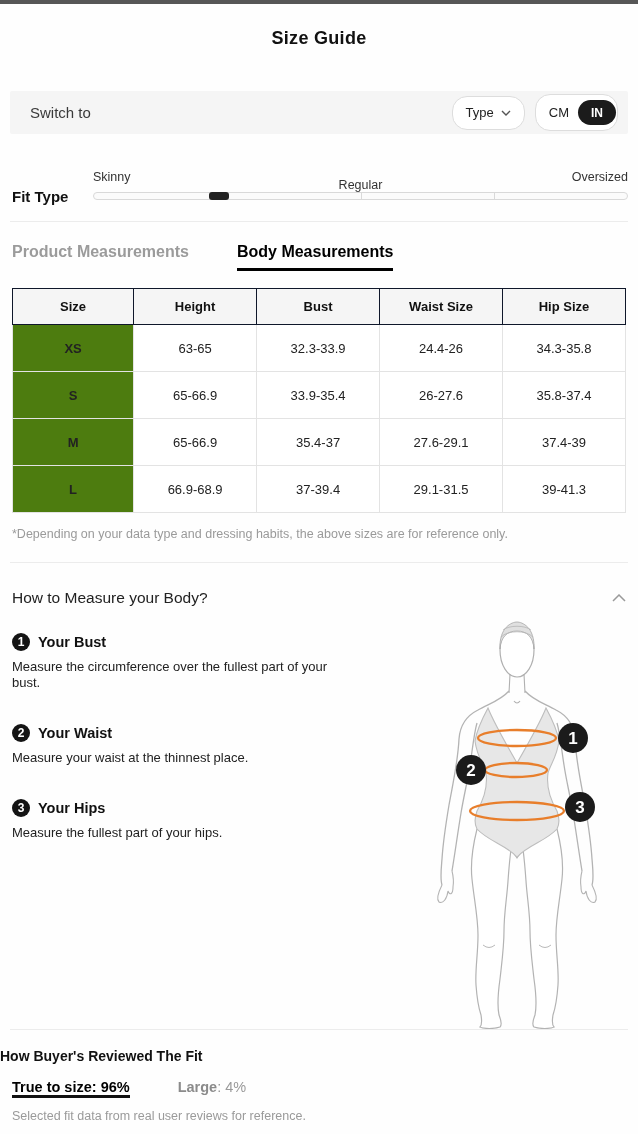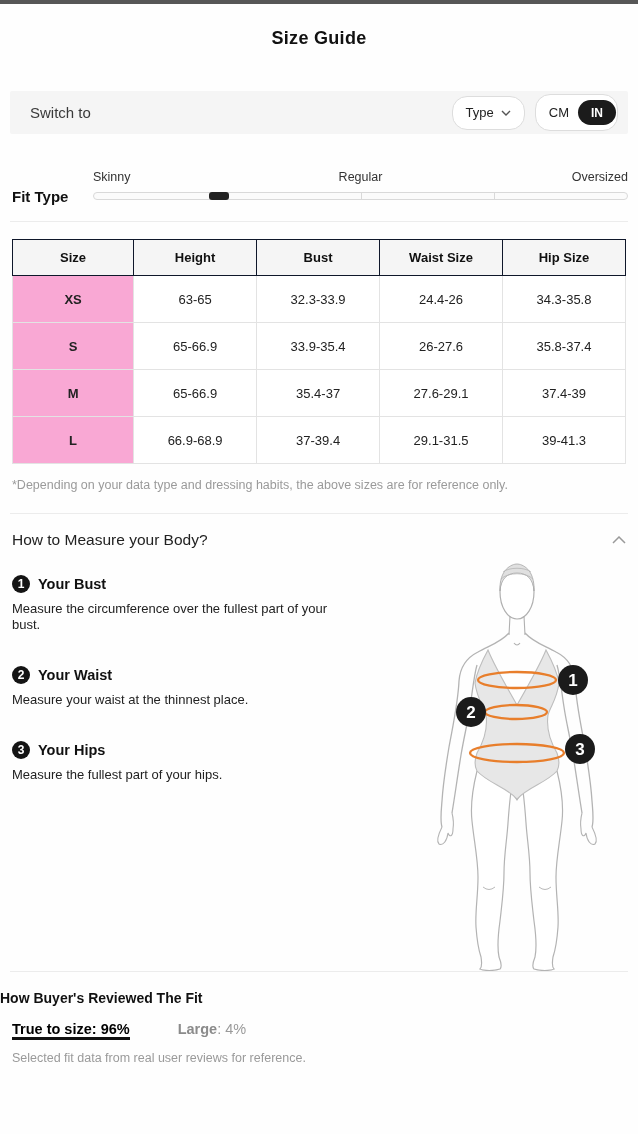--- a/index.html
+++ b/index.html
@@ -33,21 +33,21 @@
     border-radius:13px; font-size:12px; font-weight:bold;
     display:flex; align-items:center; justify-content:center;
   }
 
   
   .fit-row { margin:36px 10px 0 12px; display:flex; align-items:flex-end; }
   .fit-label { width:81px; font-size:15px; font-weight:bold; color:#111; margin-bottom:-5px; }
   .slider { flex:1; }
   .slider-labels { position:relative; height:16px; font-size:12.5px; color:#333; }
   .slider-label-left { position:absolute; left:0; top:0; }
-  .slider-label-mid { position:absolute; left:50%; top:0; transform:translateX(-50%); }
+  .slider-label-mid { position:absolute; left:50%; top:8px; transform:translateX(-50%); }
   .slider-label-right { position:absolute; right:0; top:0; }
   .slider-track {
     position:relative; margin-top:6px; height:8px; background:#fbfbfb;
     border:1px solid #d9d9d9; border-radius:4px;
   }
   .slider-tick { position:absolute; top:0; width:1px; height:6px; background:#d9d9d9; }
   .tick-50 { left:50%; } .tick-75 { left:75%; }
   .slider-handle {
     position:absolute; top:-1px; left:23.5%; transform:translateX(-50%);
     width:20px; height:8px; background:#222; border-radius:3px; cursor:grab;
@@ -61,26 +61,26 @@
   .tab.inactive { color:#9b9b9b; }
   .tab.active { color:#000; border-bottom:3px solid #000; }
 
   
   .size-table { margin:17px 12px 0; width:614px; border-collapse:collapse; font-size:13px; text-align:center; }
   .size-table th {
     background:#f5f5f5; border:1px solid #0f172a; height:36px; font-weight:bold; color:#111; width:20%;
   }
   .size-table th:first-child { width:19.7%; }
   .size-table td { border:1px solid #e3e3e3; height:47px; color:#222; font-weight:normal; background:#fff; }
-  .size-table td.size-col { background:#f9a8d4; font-weight:bold; }
+  .size-table td.size-col { background:#4d7c0f; font-weight:bold; }
 
   .footnote { margin:14px 12px 0; font-size:12.5px; color:#9a9a9a; }
 
   
-  .measure-header { margin:17px 12px 0; display:flex; align-items:center; justify-content:space-between; cursor:pointer; }
+  .measure-header { margin:26px 12px 0; display:flex; align-items:center; justify-content:space-between; cursor:pointer; }
   .measure-title { font-size:15.5px; color:#222; font-weight:normal; }
   .measure-content { position:relative; margin:26px 12px 0; height:392px; }
   .steps { width:392px; }
   .step { margin-bottom:33px; }
   .step-head { display:flex; align-items:center; gap:8px; }
   .step-badge {
     width:18px; height:18px; border-radius:50%; background:#141414; color:#fff;
     font-size:12px; font-weight:bold; display:flex; align-items:center; justify-content:center; flex:0 0 18px;
   }
   .step-title { font-size:14.5px; font-weight:bold; color:#111; }
@@ -131,20 +131,24 @@
       <div class="slider-track">
         <span class="slider-tick tick-50"></span>
         <span class="slider-tick tick-75"></span>
         <span class="slider-handle"></span>
       </div>
     </div>
   </div>
 
   <hr class="divider">
 
+  <div class="tabs">
+    <span class="tab inactive">Product Measurements</span>
+    <span class="tab active">Body Measurements</span>
+  </div>
 
   <table class="size-table">
     <thead>
       <tr>
         <th>Size</th>
         <th>Height</th>
         <th>Bust</th>
         <th>Waist Size</th>
         <th>Hip Size</th>
       </tr>

